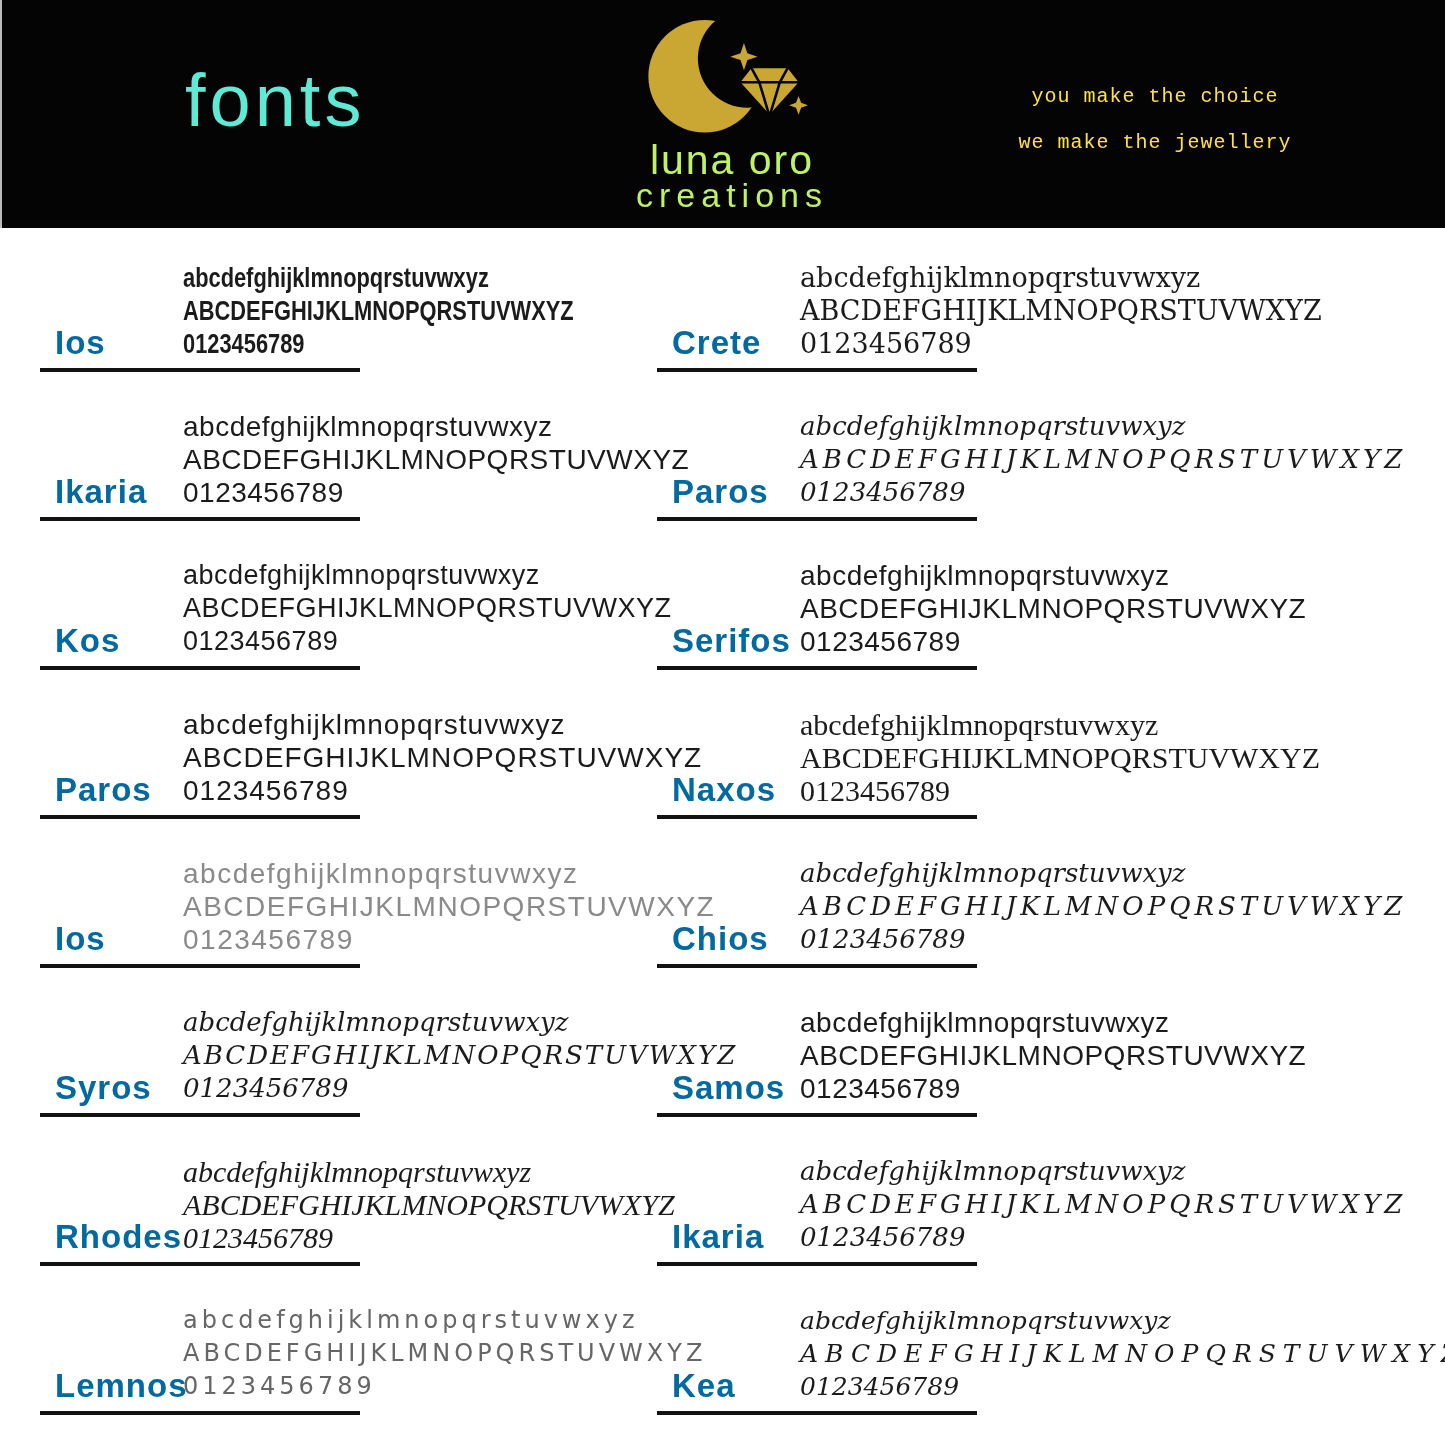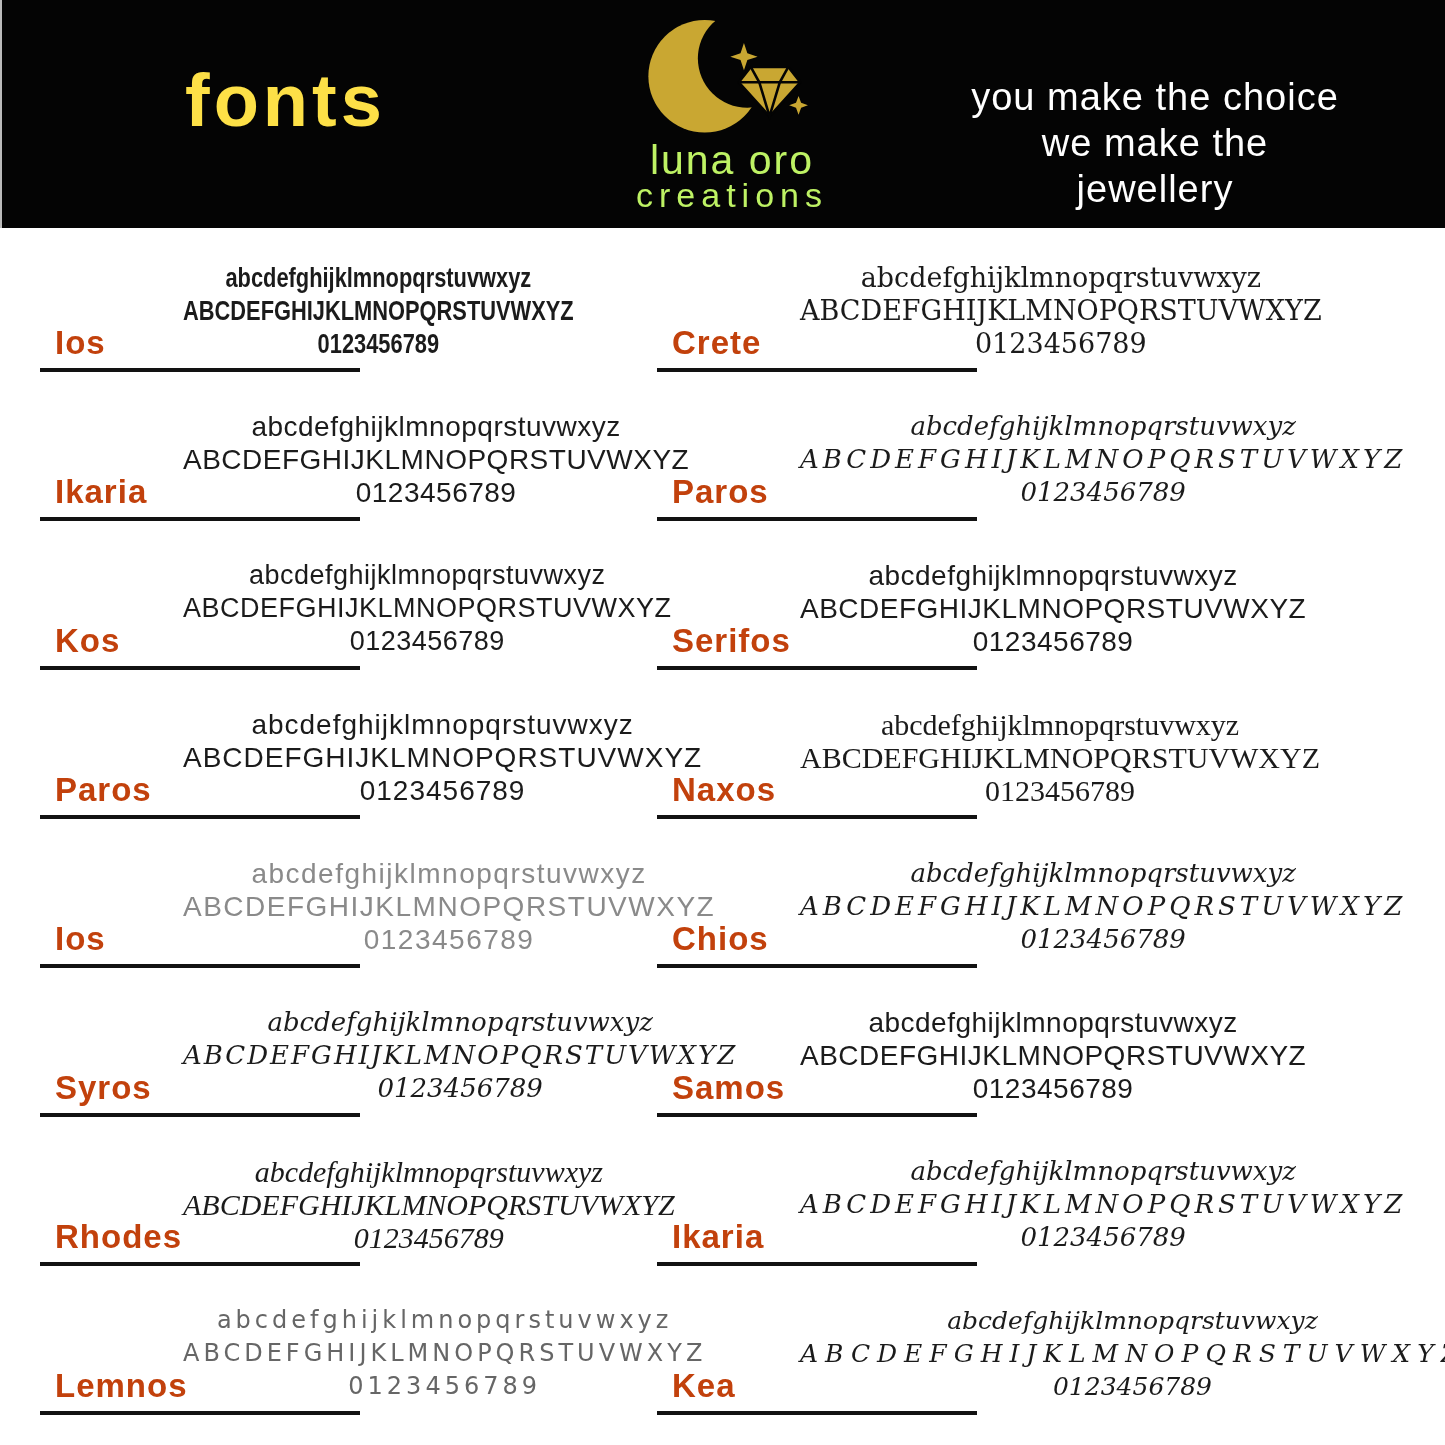--- a/index.html
+++ b/index.html
@@ -2,32 +2,32 @@
 <html><head>
 <meta charset="utf-8">
 <style>
   html,body{margin:0;padding:0;background:#ffffff;}
   #page{
     position:relative;width:1445px;height:1445px;background:#ffffff;
     overflow:hidden;font-family:"Liberation Sans",sans-serif;
   }
   
   .banner{position:absolute;left:0;top:0;width:1445px;height:228px;background:#040404;border-left:2px solid #bbb;}
-  .title{position:absolute;left:183px;top:58px;font-size:74px;font-weight:bold;color:#fde047;letter-spacing:4px;}
+  .title{position:absolute;left:183px;top:58px;font-size:74px;font-weight:normal;color:#5eead4;letter-spacing:4px;}
   .logo{position:absolute;left:612px;top:14px;width:236px;text-align:center;color:#bef264;}
   .logo svg{display:block;margin:0 auto;}
   .brand-name{font-size:41px;letter-spacing:2px;line-height:40px;margin-top:-2px;}
   .brand-sub{font-size:34px;letter-spacing:6px;line-height:30px;}
-  .tagline{position:absolute;left:968px;top:74px;width:370px;text-align:center;color:#ffffff;font-size:38px;line-height:46px;letter-spacing:1px;}
+  .tagline{position:absolute;left:968px;top:74px;width:370px;text-align:center;color:#fde047;font-size:20px;line-height:46px;letter-spacing:1px;font-family:Liberation Mono, monospace;}
   
   .col{position:absolute;top:232px;}
   .col-left{left:40px;width:615px;}
   .col-right{left:657px;width:788px;}
-  .row{position:relative;height:149px;text-align:center;}
-  .font-name{position:absolute;left:15px;bottom:19px;font-size:33px;font-weight:bold;color:#c2410c;letter-spacing:1px;white-space:nowrap;margin-top:44px;}
+  .row{position:relative;height:149px;}
+  .font-name{position:absolute;left:15px;bottom:19px;font-size:33px;font-weight:bold;color:#0369a1;letter-spacing:1px;white-space:nowrap;margin-top:44px;}
   .rule{position:absolute;left:0;bottom:9px;width:320px;height:4px;background:#121212;}
   .sample{position:absolute;left:143px;bottom:21px;font-size:28px;line-height:33px;color:#1b1b1b;white-space:nowrap;transform-origin:left bottom;}
   .sample div{white-space:nowrap;}
   
   [data-style="narrow"]{font-weight:bold;transform:scaleX(.78);letter-spacing:0;}
   [data-style="rounded"]{letter-spacing:.5px;}
   [data-style="hand"]{letter-spacing:.5px;font-size:27px;}
   [data-style="geometric"]{letter-spacing:1px;}
   [data-style="thin"]{color:#8a8a8a;letter-spacing:1.5px;}
   [data-style="sans"]{letter-spacing:.5px;}

